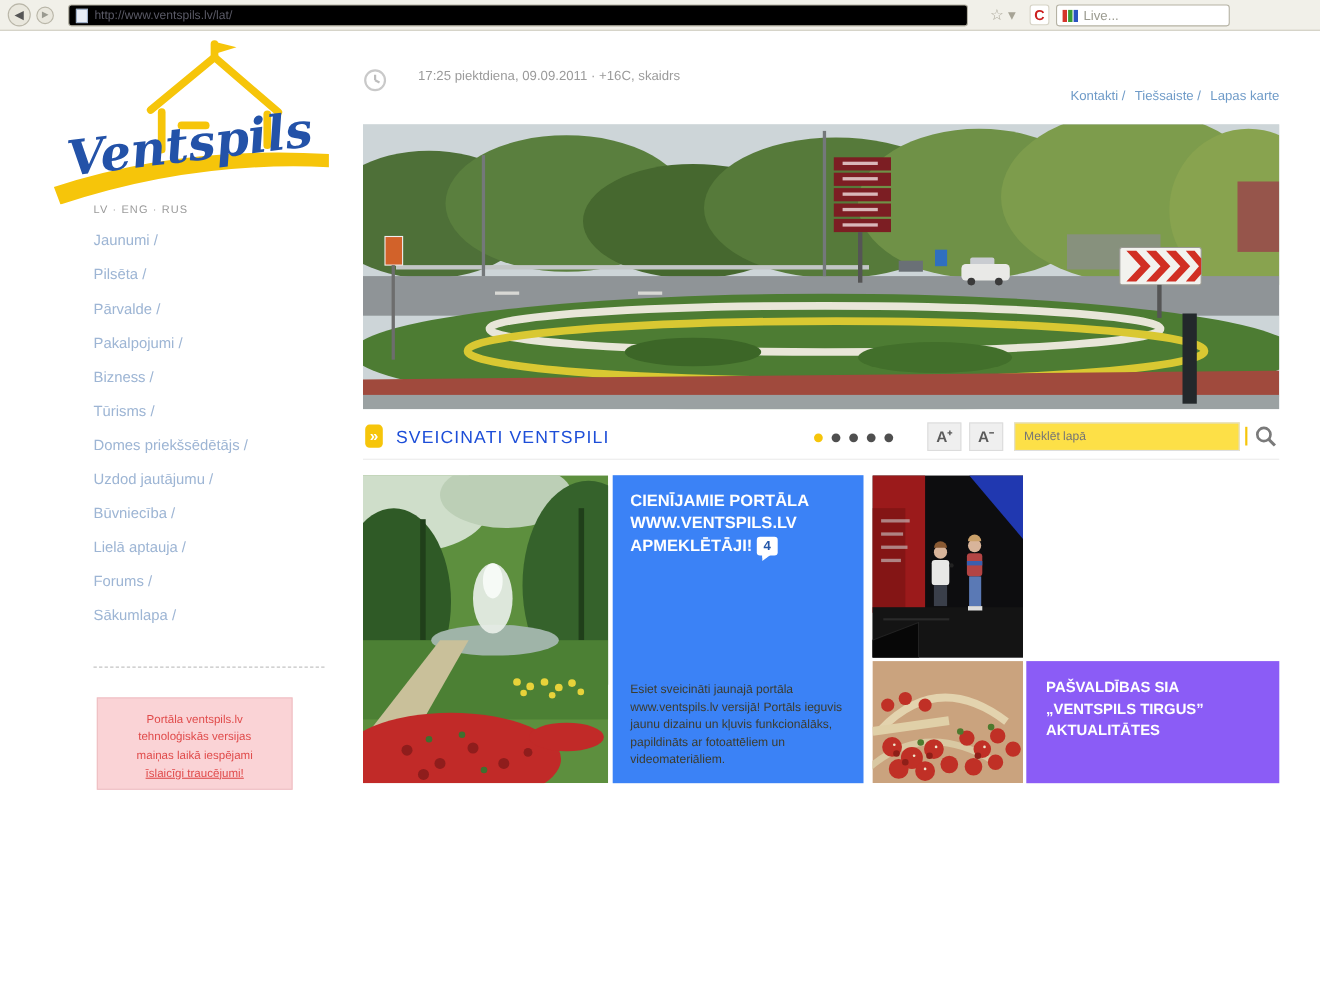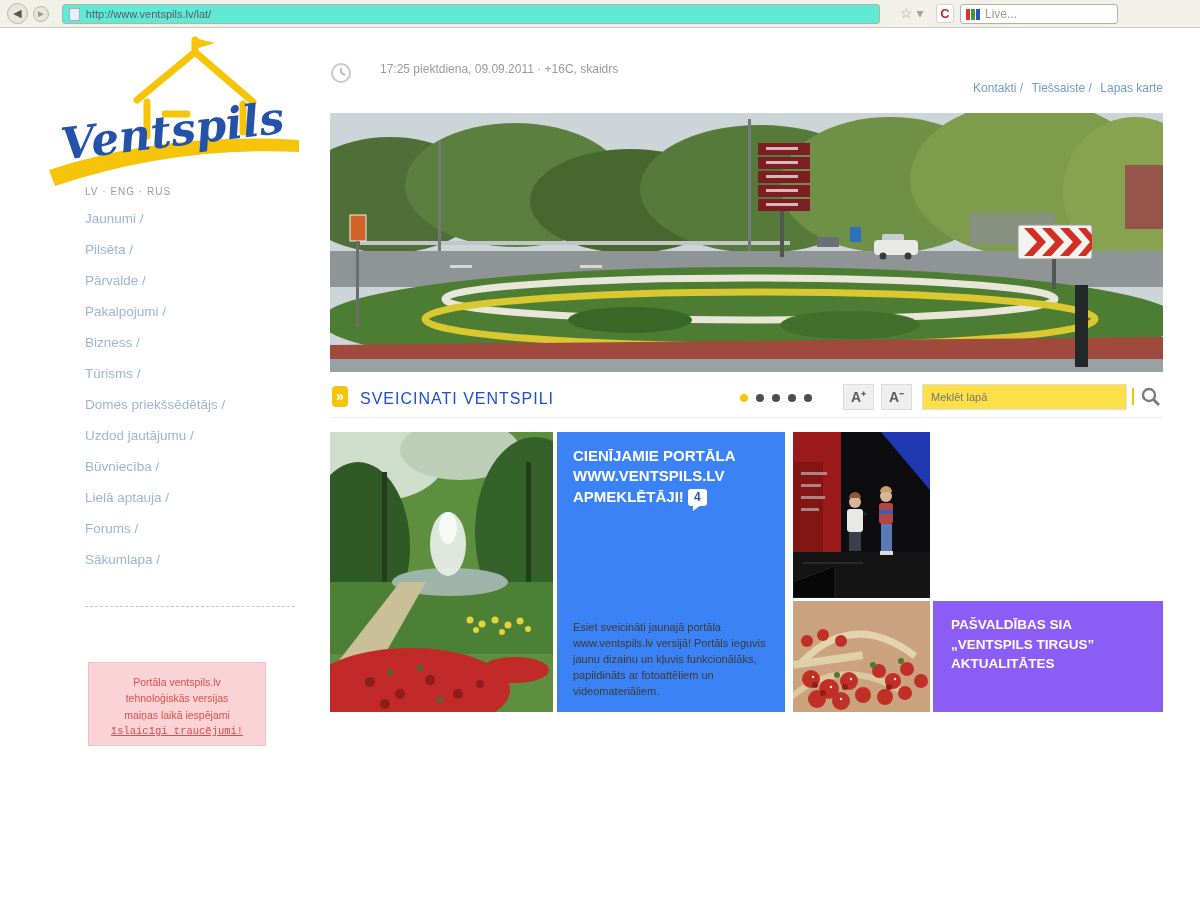--- a/index.html
+++ b/index.html
@@ -5,38 +5,38 @@
   * { margin:0; padding:0; box-sizing:border-box; }
   html,body { width:1200px; height:900px; background:#fff; font-family:"Liberation Sans", sans-serif; overflow:hidden; }
   .abs { position:absolute; }
   #stage { position:relative; width:1200px; height:900px; background:#fff; }
 
   
   #browser-bar { left:0; top:0; width:1200px; height:28px; background:#f1f0e9; border-bottom:1px solid #cfcdc0; }
   .nav-circle { position:absolute; border-radius:50%; background:#e9e7dd; border:1px solid #b9b6a8; color:#555; text-align:center; }
   #back-btn { left:7px; top:3px; width:21px; height:21px; font-size:14px; line-height:19px; }
   #fwd-btn { left:33px; top:6px; width:16px; height:16px; font-size:10px; line-height:14px; color:#9a9a90; }
-  #address-bar { position:absolute; left:62px; top:4px; width:818px; height:20px; background:#5eead4; border:1px solid #b5b2a4; border-radius:3px; display:flex; align-items:center; padding:0 6px; gap:6px; }
+  #address-bar { position:absolute; left:62px; top:4px; width:818px; height:20px; background:#000000; border:1px solid #b5b2a4; border-radius:3px; display:flex; align-items:center; padding:0 6px; gap:6px; }
   #address-bar input { border:none; outline:none; width:100%; font-size:11px; color:#5a5a66; font-family:"Liberation Sans",sans-serif; background:transparent; }
   .favicon { width:11px; height:13px; background:#e8edf5; border:1px solid #9fb0c8; }
   #star-wrap { position:absolute; left:900px; top:5px; color:#a7a496; font-size:14px; }
   #addon-icon { position:absolute; left:936px; top:4px; width:18px; height:19px; background:#fff; border:1px solid #d6d3c6; border-radius:3px; color:#cc1f1f; font-weight:bold; font-size:13px; text-align:center; line-height:17px; }
   #engine-search { position:absolute; left:960px; top:4px; width:158px; height:20px; background:#fff; border:1px solid #b5b2a4; border-radius:3px; display:flex; align-items:center; padding:0 5px; gap:5px; }
   #engine-icon { display:flex; gap:1px; }
   #engine-icon i { width:4px; height:11px; display:block; }
   #engine-search span { font-size:12px; color:#9b9b90; }
 
   
   #lang-row { left:85px; top:186px; font-size:10px; color:#9a9a9a; letter-spacing:1px; }
   #menu { left:85px; top:210px; width:215px; }
   #menu a { display:block; margin-bottom:13px; font-size:13.5px; color:#9db5d4; text-decoration:none; line-height:18px; }
   #sidebar-sep { left:85px; top:606px; width:210px; border-top:1px dashed #c3c3c3; height:0; }
-  #notice-box { left:88px; top:634px; width:178px; height:84px; background:#fad3d6; border:1px solid #eebfc3; text-align:center; padding-top:11px;margin-top:28px; }
+  #notice-box { left:88px; top:634px; width:178px; height:84px; background:#fad3d6; border:1px solid #eebfc3; text-align:center; padding-top:11px; }
   #notice-box div { font-size:10.5px; color:#e04b4b; line-height:1.55; }
-  #notice-box div:last-child { text-decoration:underline;font-family:Liberation Mono, monospace; }
+  #notice-box div:last-child { text-decoration:underline; }
 
   
   #date-row { left:330px; top:62px; display:flex; align-items:flex-start; gap:28px; }
   #date-text { font-size:12px; color:#9b9b9b; }
   #header-links { left:830px; top:66px; width:333px; text-align:right;margin-top:12px; }
   #header-links a { font-size:12px; color:#6f9bc8; text-decoration:none; margin-left:4px; }
 
   
   #banner { left:330px; top:113px; width:833px; height:259px; overflow:hidden; background:#cdd5d8; }
 

